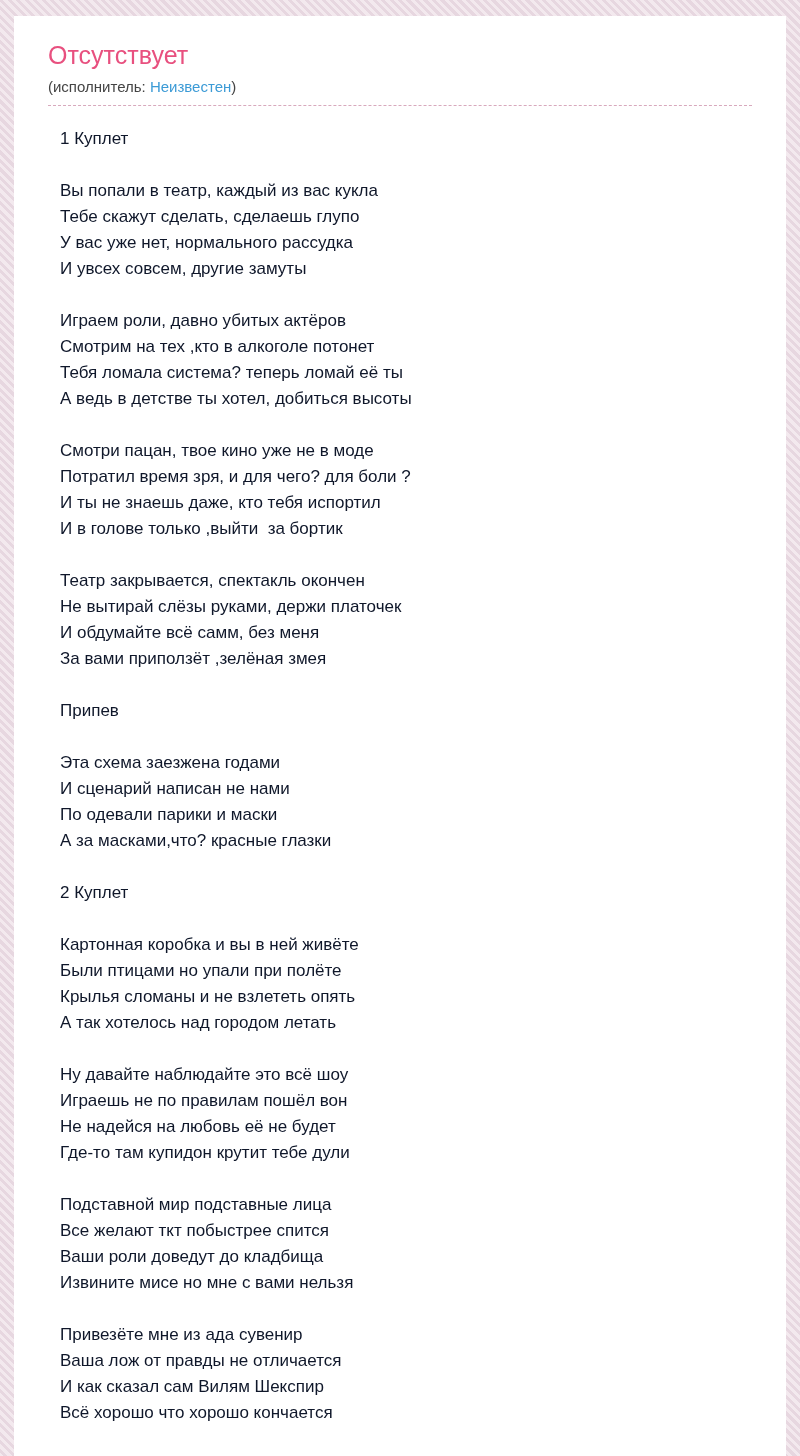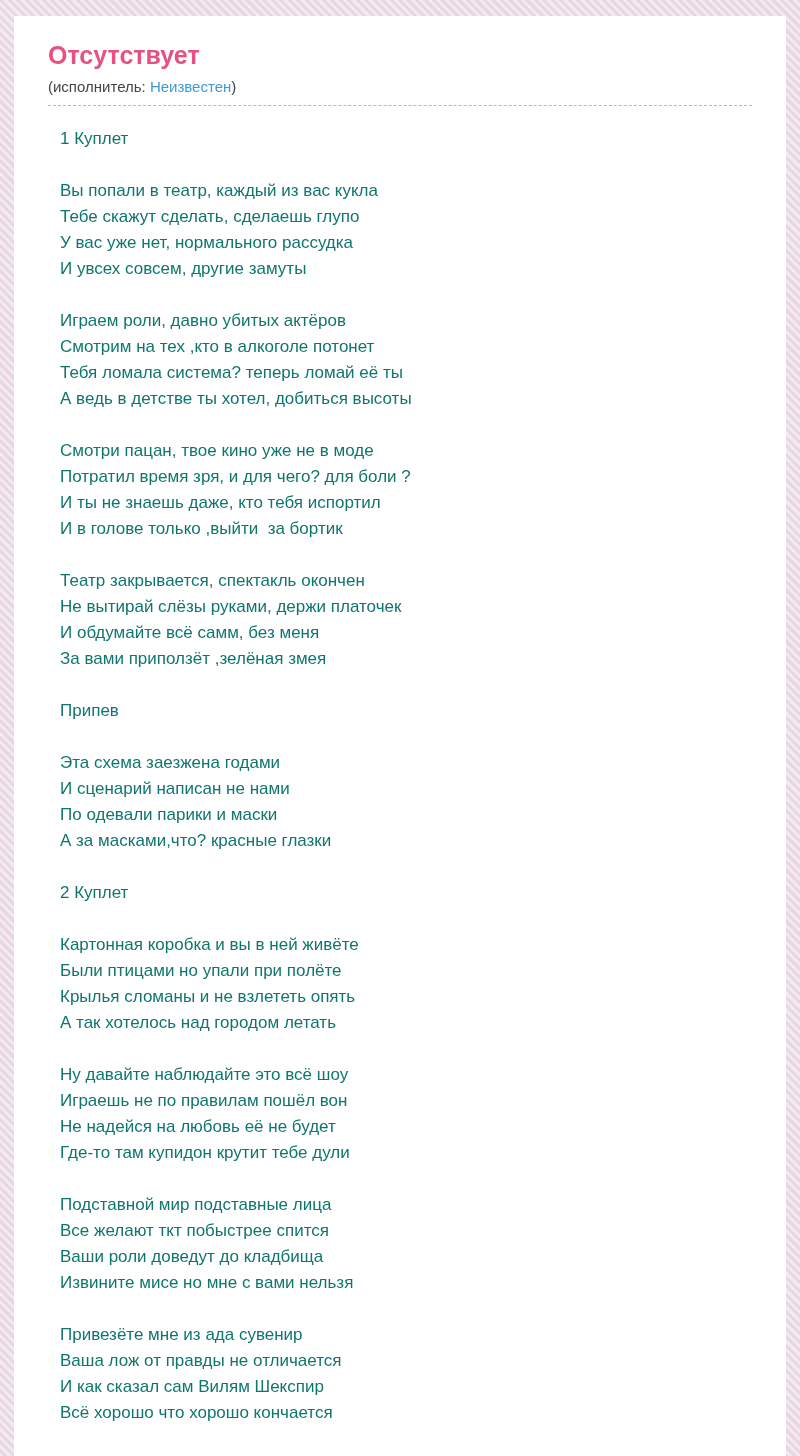--- a/index.html
+++ b/index.html
@@ -26,37 +26,37 @@
     background: #ffffff;
     min-height: 1424px;
     box-sizing: border-box;
     padding: 26px 34px 30px 34px;
   }
   .song-title {
     color: #e8507f;
     font-size: 25px;
     line-height: 1.1;
     margin: 0 0 8px 0;
-    font-weight: 700;
+    font-weight: 400;
   }
   .artist-line {
     font-size: 15px;
     color: #444444;
     padding-bottom: 10px;
     border-bottom: 1px dashed #d8a9bd;
     margin-bottom: 20px;
   }
   .artist-line a {
     color: #3c9bd6;
     text-decoration: none;
   }
   .lyrics {
     font-size: 17px;
     line-height: 26px;
-    color: #0f766e;
+    color: #0f172a;
     white-space: pre-wrap;
     padding-left: 12px;
   }
   .lyrics .blk {
     margin: 0 0 26px 0;
   }
   .lyrics .blk:last-child {
     margin-bottom: 12px;
   }
   .lyrics .line {

